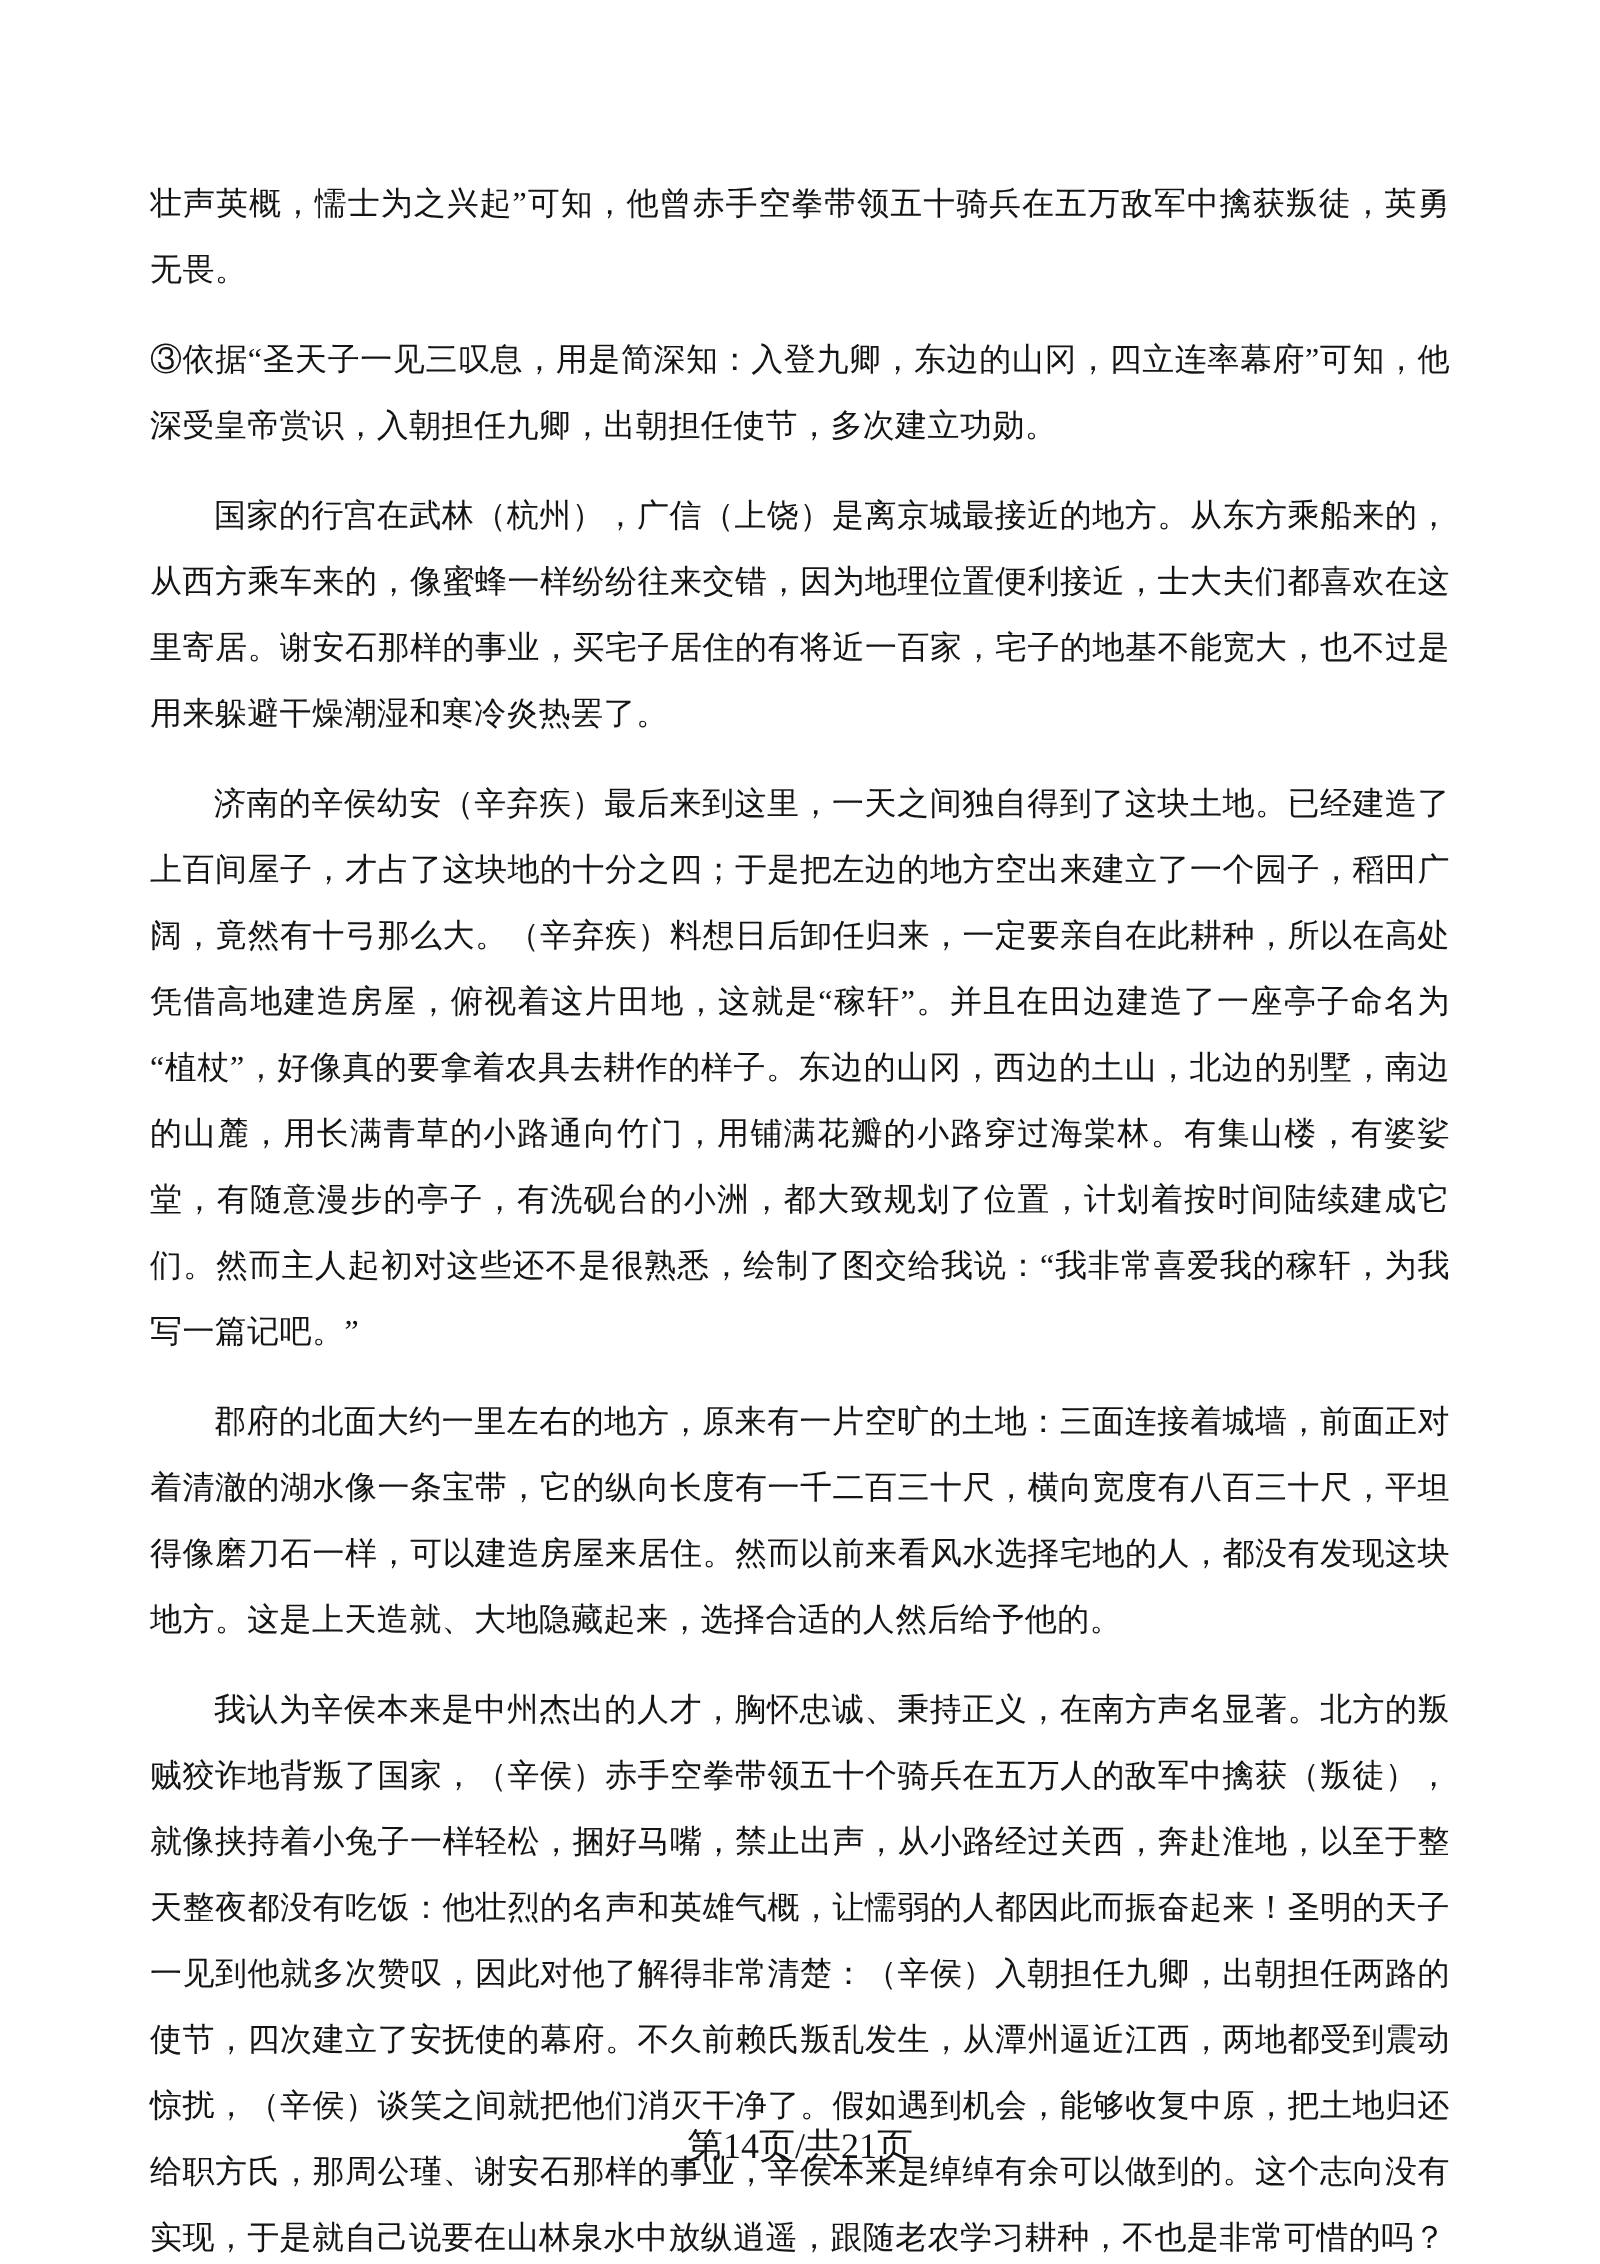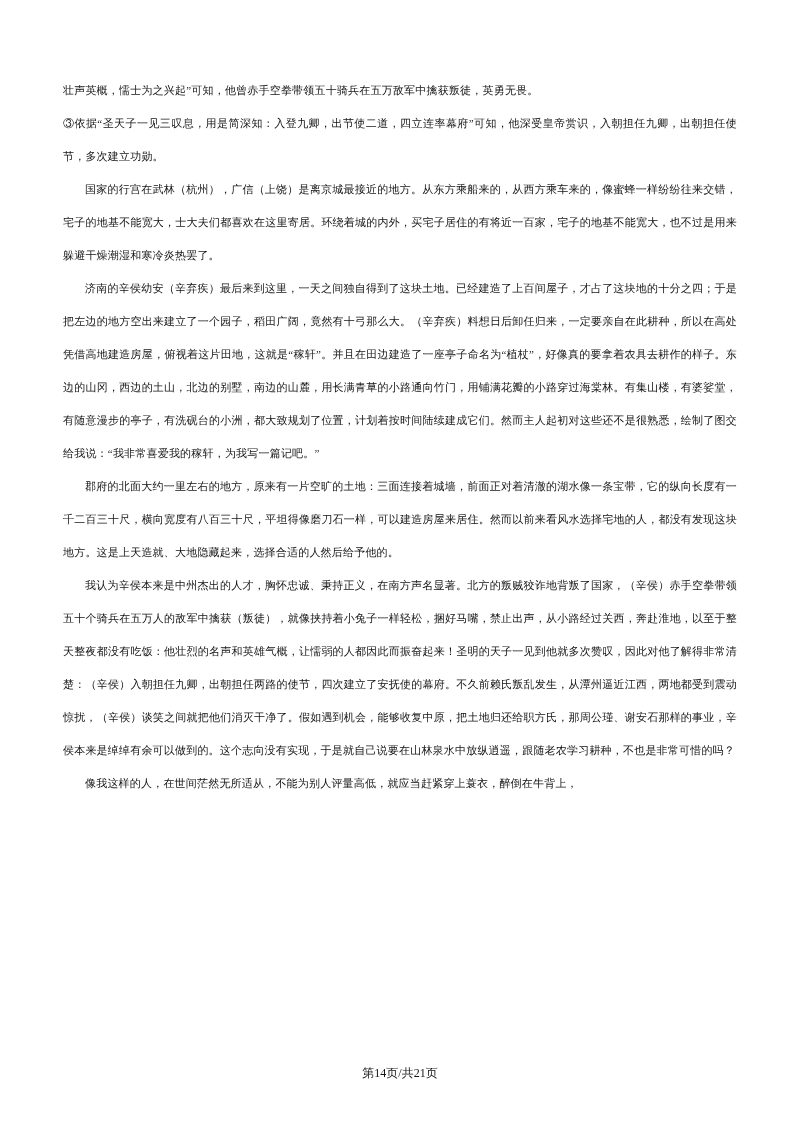--- a/index.html
+++ b/index.html
@@ -18,54 +18,54 @@
     font-family: "Liberation Serif", "DejaVu Serif", serif;
     overflow: hidden;
   }
   .doc-body {
     position: absolute;
     top: 74px;
     left: 63px;
     right: 63px;
   }
   .block {
-    margin: 0;
-    font-size: 11px;
+    margin: 12px;
+    font-size: 16px;
     line-height: 33px;
     letter-spacing: 0.2px;
     text-align: justify;
     text-justify: inter-ideograph;
     word-break: break-all;
   }
   .block.plain { text-indent: 0; }
   .block.indent { text-indent: 2em; }
   .block.title {
     text-align: center;
     text-indent: 0;
     letter-spacing: 1px;
   }
   .page-footer {
     position: absolute;
     left: 0;
     right: 0;
     bottom: 50px;
     text-align: center;
-    font-size: 12px;
+    font-size: 18px;
     line-height: 18px;
     color: #141414;
   }
 </style>
 </head>
 <body>
 
 <div class="page">
   <div class="doc-body">
 
   <p class="block plain">壮声英概，懦士为之兴起”可知，他曾赤手空拳带领五十骑兵在五万敌军中擒获叛徒，英勇无畏。</p>
-      <p class="block plain">③依据“圣天子一见三叹息，用是简深知：入登九卿，出节使二道，四立连率幕府”可知，他深受皇帝赏识，入朝担任九卿，出朝担任使节，多次建立功勋。</p>
-      <p class="block indent">国家的行宫在武林（杭州），广信（上饶）是离京城最接近的地方。从东方乘船来的，从西方乘车来的，像蜜蜂一样纷纷往来交错，宅子的地基不能宽大，士大夫们都喜欢在这里寄居。环绕着城的内外，买宅子居住的有将近一百家，宅子的地基不能宽大，也不过是用来躲避干燥潮湿和寒冷炎热罢了。</p>
+      <p class="block plain">③依据“圣天子一见三叹息，用是简深知：入登九卿，东边的山冈，四立连率幕府”可知，他深受皇帝赏识，入朝担任九卿，出朝担任使节，多次建立功勋。</p>
+      <p class="block indent">国家的行宫在武林（杭州），广信（上饶）是离京城最接近的地方。从东方乘船来的，从西方乘车来的，像蜜蜂一样纷纷往来交错，因为地理位置便利接近，士大夫们都喜欢在这里寄居。谢安石那样的事业，买宅子居住的有将近一百家，宅子的地基不能宽大，也不过是用来躲避干燥潮湿和寒冷炎热罢了。</p>
       <p class="block indent">济南的辛侯幼安（辛弃疾）最后来到这里，一天之间独自得到了这块土地。已经建造了上百间屋子，才占了这块地的十分之四；于是把左边的地方空出来建立了一个园子，稻田广阔，竟然有十弓那么大。（辛弃疾）料想日后卸任归来，一定要亲自在此耕种，所以在高处凭借高地建造房屋，俯视着这片田地，这就是“稼轩”。并且在田边建造了一座亭子命名为“植杖”，好像真的要拿着农具去耕作的样子。东边的山冈，西边的土山，北边的别墅，南边的山麓，用长满青草的小路通向竹门，用铺满花瓣的小路穿过海棠林。有集山楼，有婆娑堂，有随意漫步的亭子，有洗砚台的小洲，都大致规划了位置，计划着按时间陆续建成它们。然而主人起初对这些还不是很熟悉，绘制了图交给我说：“我非常喜爱我的稼轩，为我写一篇记吧。”</p>
       <p class="block indent">郡府的北面大约一里左右的地方，原来有一片空旷的土地：三面连接着城墙，前面正对着清澈的湖水像一条宝带，它的纵向长度有一千二百三十尺，横向宽度有八百三十尺，平坦得像磨刀石一样，可以建造房屋来居住。然而以前来看风水选择宅地的人，都没有发现这块地方。这是上天造就、大地隐藏起来，选择合适的人然后给予他的。</p>
       <p class="block indent">我认为辛侯本来是中州杰出的人才，胸怀忠诚、秉持正义，在南方声名显著。北方的叛贼狡诈地背叛了国家，（辛侯）赤手空拳带领五十个骑兵在五万人的敌军中擒获（叛徒），就像挟持着小兔子一样轻松，捆好马嘴，禁止出声，从小路经过关西，奔赴淮地，以至于整天整夜都没有吃饭：他壮烈的名声和英雄气概，让懦弱的人都因此而振奋起来！圣明的天子一见到他就多次赞叹，因此对他了解得非常清楚：（辛侯）入朝担任九卿，出朝担任两路的使节，四次建立了安抚使的幕府。不久前赖氏叛乱发生，从潭州逼近江西，两地都受到震动惊扰，（辛侯）谈笑之间就把他们消灭干净了。假如遇到机会，能够收复中原，把土地归还给职方氏，那周公瑾、谢安石那样的事业，辛侯本来是绰绰有余可以做到的。这个志向没有实现，于是就自己说要在山林泉水中放纵逍遥，跟随老农学习耕种，不也是非常可惜的吗？</p>
       <p class="block indent">像我这样的人，在世间茫然无所适从，不能为别人评量高低，就应当赶紧穿上蓑衣，醉倒在牛背上，</p>
     </div>
   <div class="page-footer">第14页/共21页</div>
 </div>
 
 </body></html>

